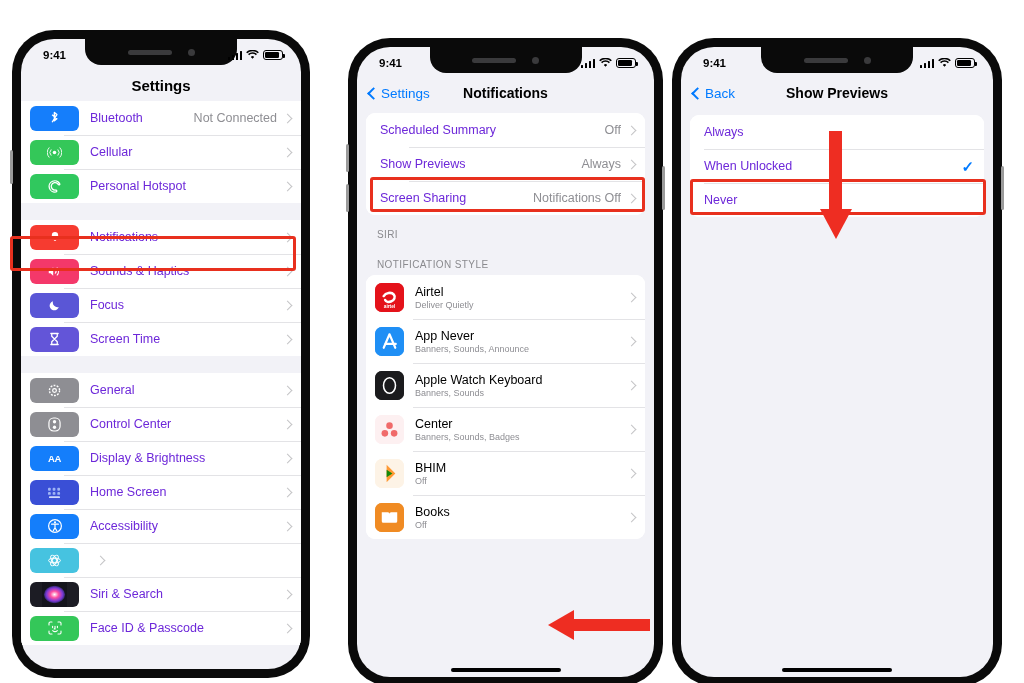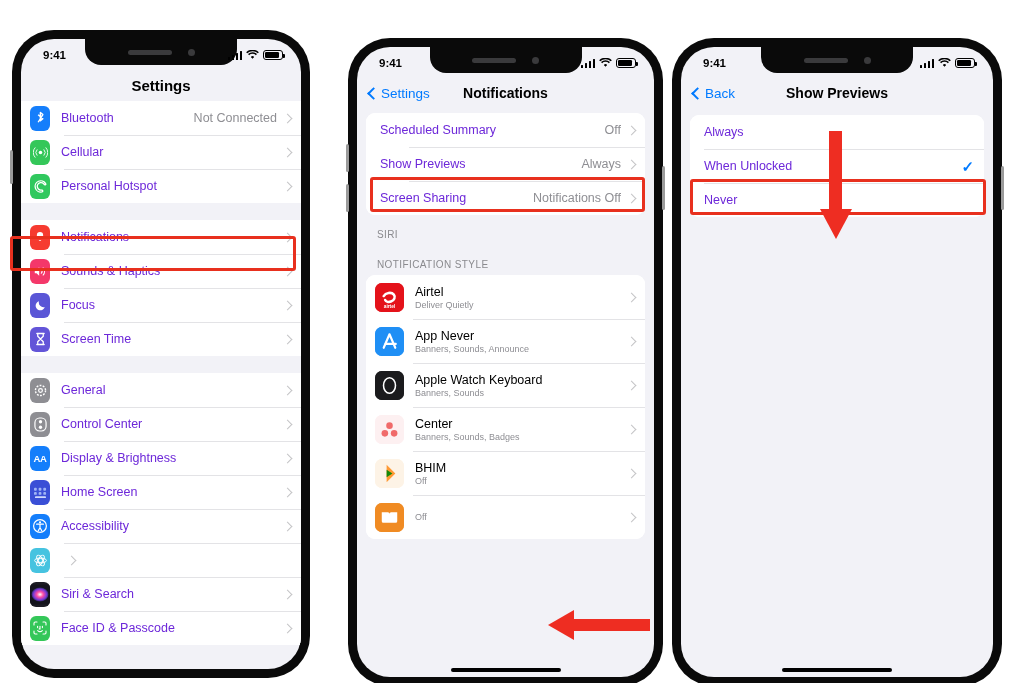--- a/index.html
+++ b/index.html
@@ -99,21 +99,21 @@
     min-height:34px;
     position:relative;
     background:#fff;
     box-sizing:border-box;
   }
   .row + .row::before{
     content:"";position:absolute;left:43px;right:0;top:0;height:1px;background:#e3e3e6;
   }
   .p2 .approw + .approw::before{left:47px;}
   .row .ico{
-    width:20px;height:25px;border-radius:6px;margin-right:11px;
+    width:49px;height:25px;border-radius:6px;margin-right:11px;
     flex:none;display:flex;align-items:center;justify-content:center;
     color:#fff;font-size:11px;font-weight:bold;overflow:hidden;position:relative;
   }
   .row .lbl{font-size:12.5px;color:#6d28d9;flex:1;white-space:nowrap;}
   .row .val{font-size:12.5px;color:#8e8e93;margin-right:7px;white-space:nowrap;}
   .chev{
     width:6px;height:6px;border-right:1.6px solid #c4c4c6;border-top:1.6px solid #c4c4c6;
     transform:rotate(45deg);flex:none;
   }
   .tick{color:#007aff;font-size:15px;font-weight:bold;line-height:1;}
@@ -532,20 +532,21 @@
             <span class="chev"></span>
           </div>
           <div class="row approw">
             <span class="ico g-books">
               <svg width="29" height="29" viewBox="0 0 30 30">
                   <rect width="30" height="30" fill="#f08b23"></rect>
                   <path d="M7 9.5h6.4a1.6 1.6 0 0 1 1.6 1.6v9.4H8.6A1.6 1.6 0 0 1 7 18.9zM23 9.5h-6.4a1.6 1.6 0 0 0-1.6 1.6v9.4h6.4a1.6 1.6 0 0 0 1.6-1.6z" fill="#fff"></path>
                 </svg>
             </span>
             <span class="txt">
+              <span class="t1">Books</span>
               <span class="t2">Off</span>
             </span>
             <span class="chev"></span>
           </div>
         </div>
       </div>
       <div class="home-ind"></div>
     </div>
 
     <div class="redbox" style="left:22px;top:139px;width:275px;height:35px;"></div>

